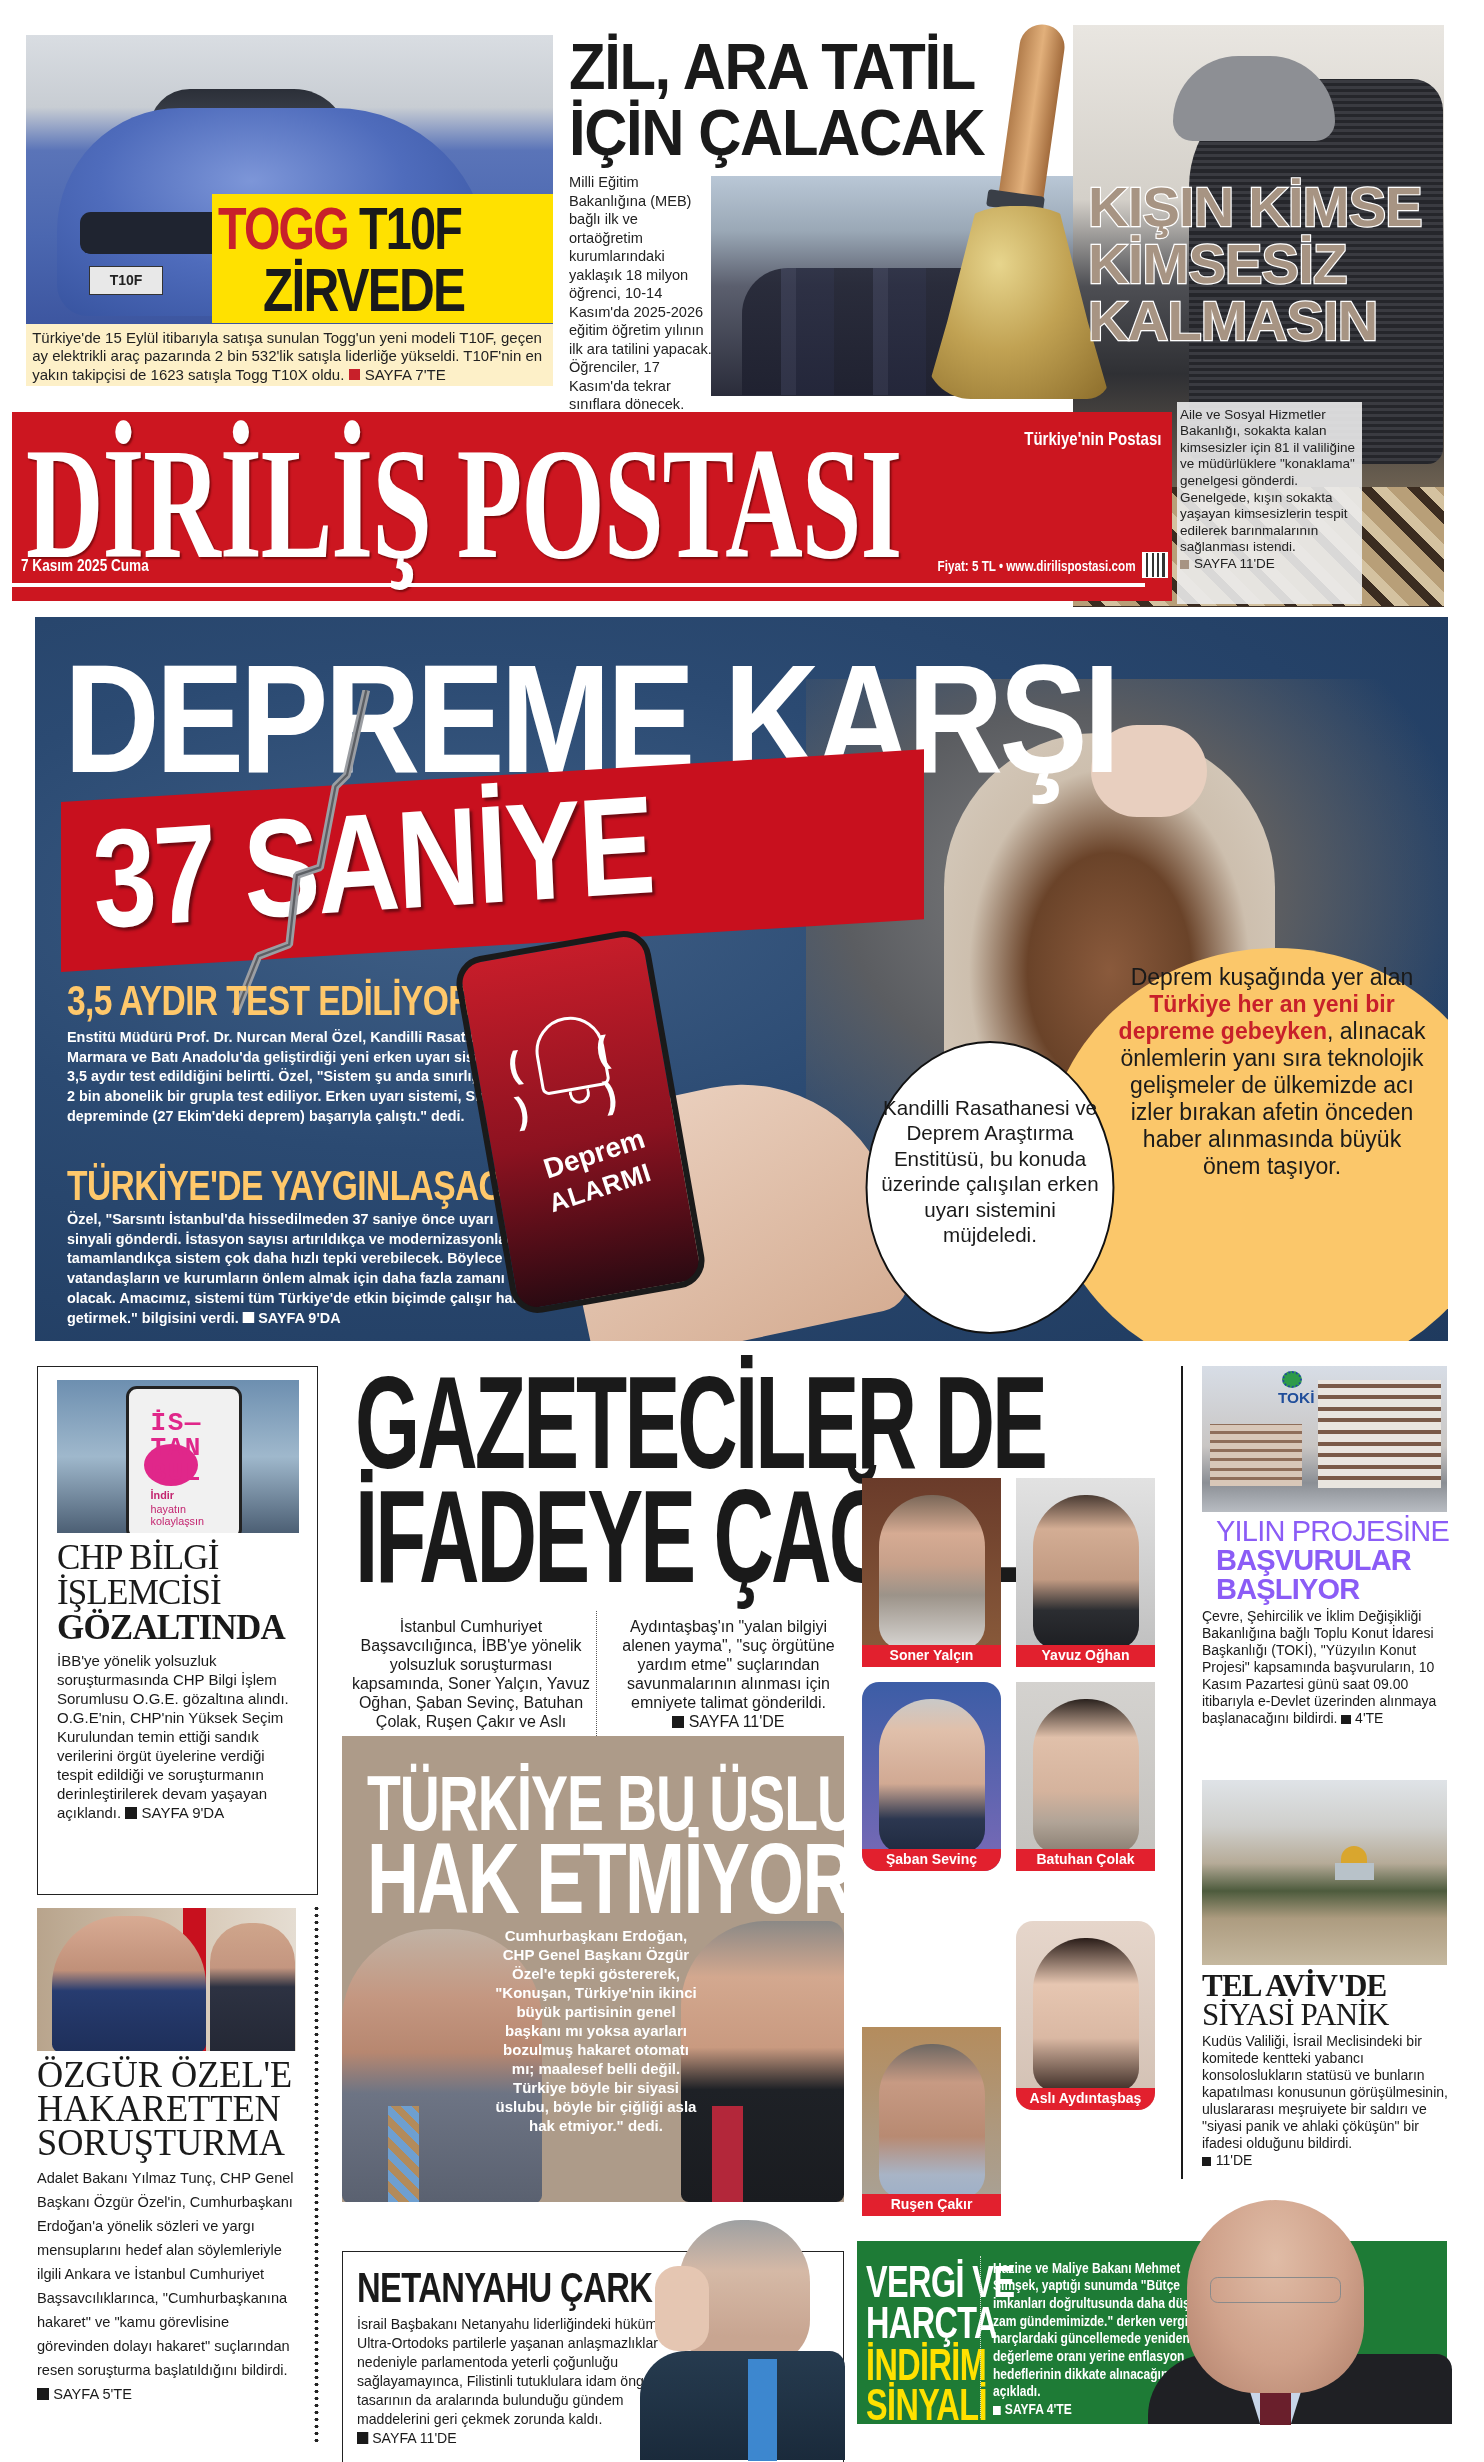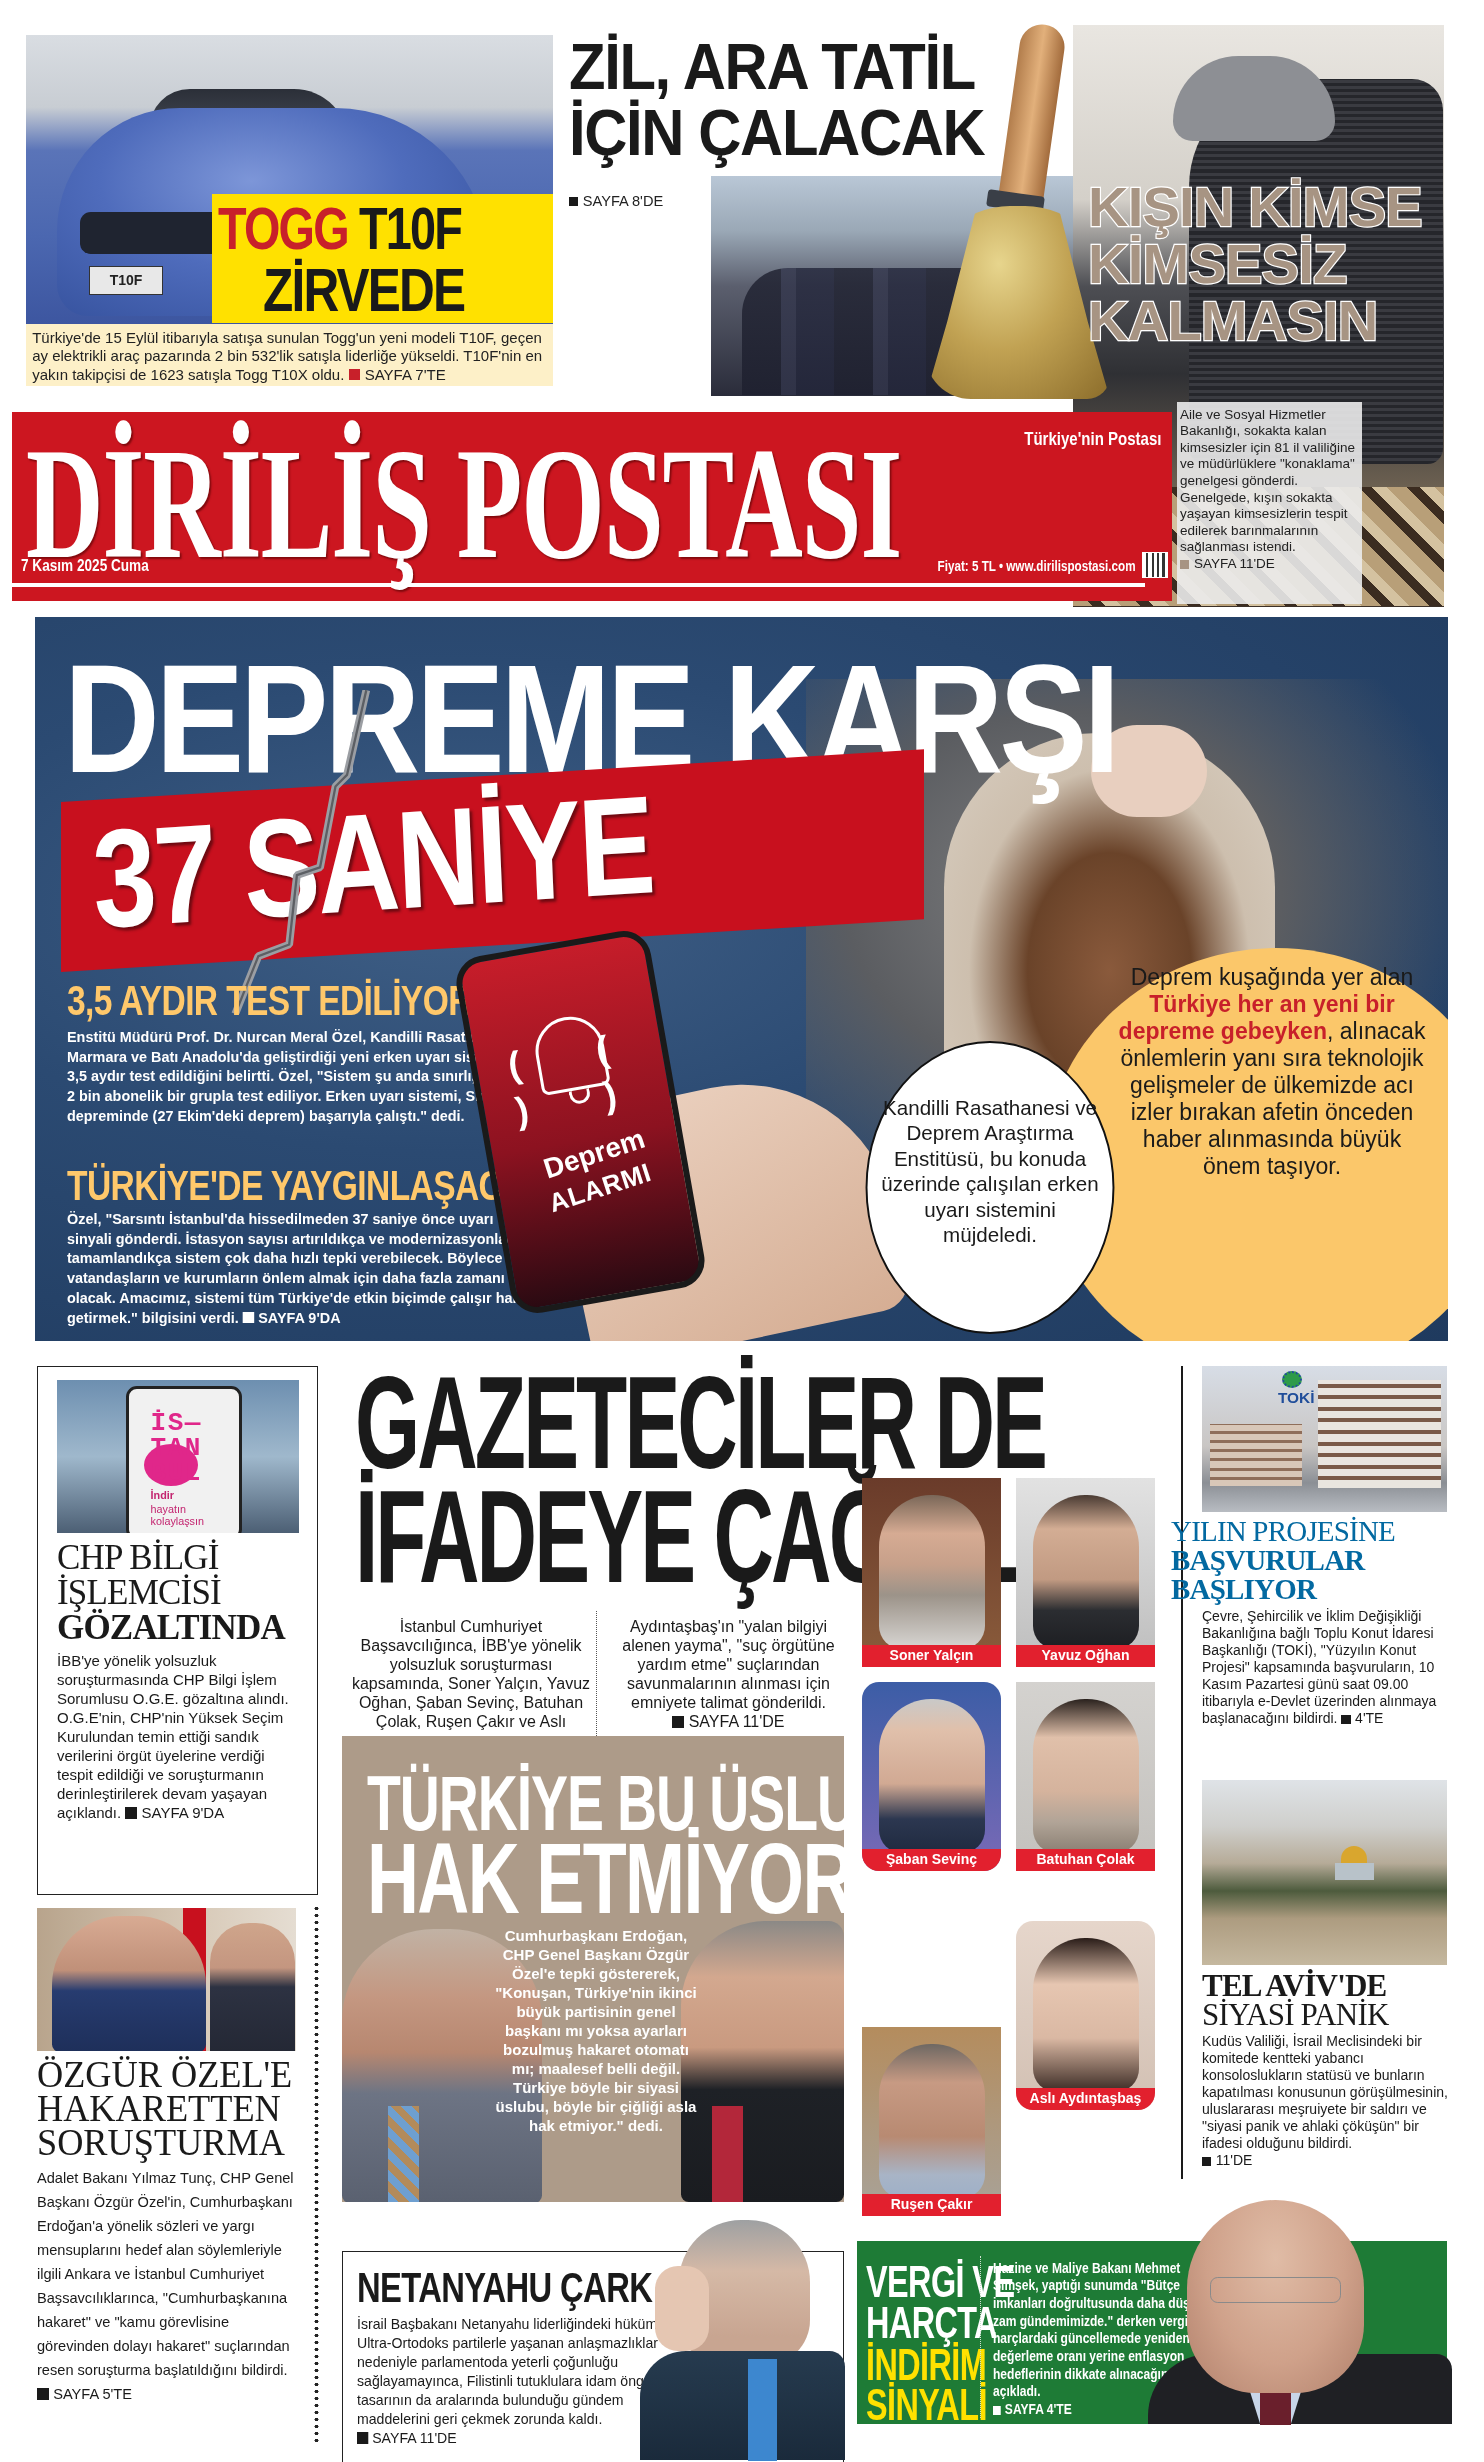--- a/index.html
+++ b/index.html
@@ -150,21 +150,21 @@
   #j6 { left: 1016px; top: 1921px; background: linear-gradient(180deg,#e6d6cb,#d2c0b3); border-radius: 17px; }
   #j6 .face { background: linear-gradient(180deg,#2a1d19 0%,#e6c6b1 30%,#dab8a3 65%,#3a2a24 100%); }
 
   
   #right-rule { left: 1181px; top: 1366px; width: 2.3px; height: 813px; background: #1a1a1a; }
   #toki-photo { left: 1202px; top: 1366px; width: 245px; height: 146px; background: linear-gradient(180deg,#d7dde6 0%,#c9c6c4 55%,#8b8f95 80%,#b8bcc2 100%); }
   #toki-photo .b1 { position:absolute; left:7.7px; top:58px; width:92px; height:62px; background: repeating-linear-gradient(0deg,#d8c7b8 0 6.2px,#8f6e5a 6.2px 9.2px); }
   #toki-photo .b2 { position:absolute; left:116px; top:14px; width:123px; height:108px; background: repeating-linear-gradient(0deg,#e9e5df 0 7.7px,#7a5a48 7.7px 11.6px); }
   #toki-photo .logo { position:absolute; left:76px; top:23px; font: 700 15.4px "Liberation Sans",sans-serif; color:#1f4d9a; }
   #toki-photo .tree { position:absolute; left:80px; top:4.6px; width:20px; height:17px; border-radius:50%; background:#2e9b4a; border: 2.3px dotted #1f4d9a; }
-  #toki-title { left: 1171px; top: 1517px; font-family:Liberation Serif, serif; color:#0369a1; }
+  #toki-title { left: 1216px; top: 1517px; font-family:Liberation Sans, sans-serif; color:#8b5cf6; }
   #toki-title .ln { display:block; font-size: 29px; line-height: 29px; white-space:nowrap; letter-spacing:-0.8px; }
   #toki-title .b { font-weight:700; }
   #toki-body { left: 1202px; top: 1608px; width: 247px; font-size: 14px; line-height: 17px; color:#1a1a1a; }
 
   #kudus-photo { left: 1202px; top: 1780px; width: 245px; height: 185px; background: linear-gradient(180deg,#dfe3e7 0%,#cfcfcc 25%,#b6ab98 45%,#4d5b3d 60%,#ad9c80 75%,#c5b89f 100%); }
   #kudus-photo .dome { position:absolute; left:139px; top:66px; width:26px; height:18.5px; border-radius: 15.4px 15.4px 0 0; background:#d9a62e; }
   #kudus-photo .base { position:absolute; left:133px; top:83px; width:39px; height:17px; background:#b8c2c9; }
   #tel-title { left: 1202px; top: 1971px; font-family:"Liberation Serif",serif; color:#1a1a1a; }
   #tel-title .ln { display:block; font-size: 31px; line-height: 29px; white-space:nowrap; letter-spacing: -0.8px; }
   #tel-title .b { font-weight:700; }
@@ -201,21 +201,21 @@
 <div class="abs" id="togg-caption">
   <span>Türkiye'de 15 Eylül itibarıyla satışa sunulan Togg'un yeni modeli T10F, geçen ay elektrikli araç pazarında 2 bin 532'lik satışla liderliğe yükseldi. T10F'nin en yakın takipçisi de 1623 satışla Togg T10X oldu.</span>
   <span class="sq"></span><span>SAYFA 7'TE</span>
 </div>
 
 <div class="abs" id="zil-title">
   <span class="ln">ZİL, ARA TATİL</span>
   <span class="ln">İÇİN ÇALACAK</span>
 </div>
 <div class="abs" id="zil-body">
-  <br>
+  <span>Milli Eğitim Bakanlığına (MEB) bağlı ilk ve ortaöğretim kurumlarındaki yaklaşık 18 milyon öğrenci, 10-14 Kasım'da 2025-2026 eğitim öğretim yılının ilk ara tatilini yapacak. Öğrenciler, 17 Kasım'da tekrar sınıflara dönecek.</span><br>
   <span class="sq" style="width:9.2px;height:9.2px;"></span><span>SAYFA 8'DE</span>
 </div>
 <div class="photo" id="zil-photo">
   <div class="kids"></div>
 </div>
 
 <div class="photo" id="kisin-photo">
   <div class="coat"></div>
   <div class="cap"></div>
   <div class="blanket"></div>

